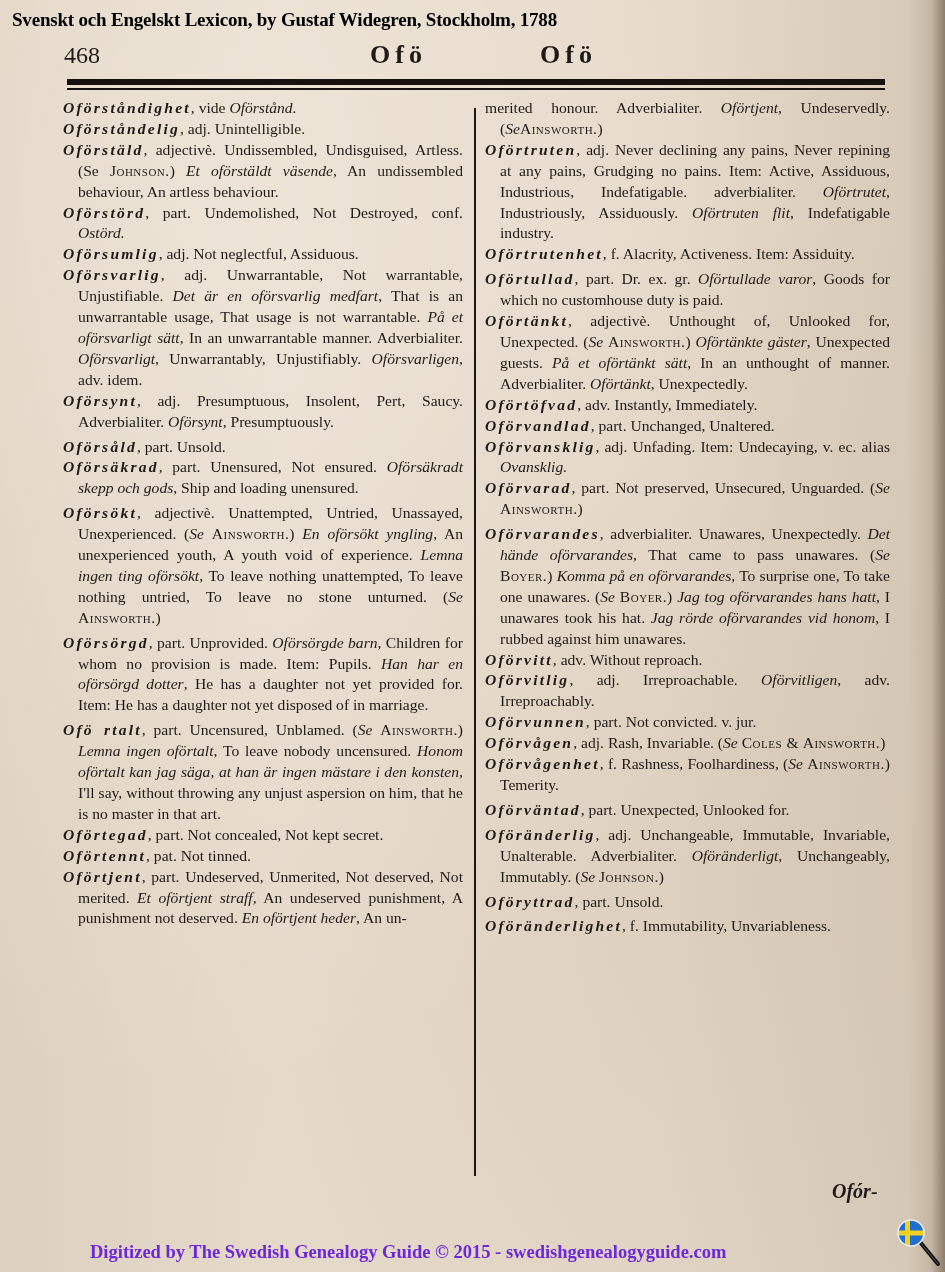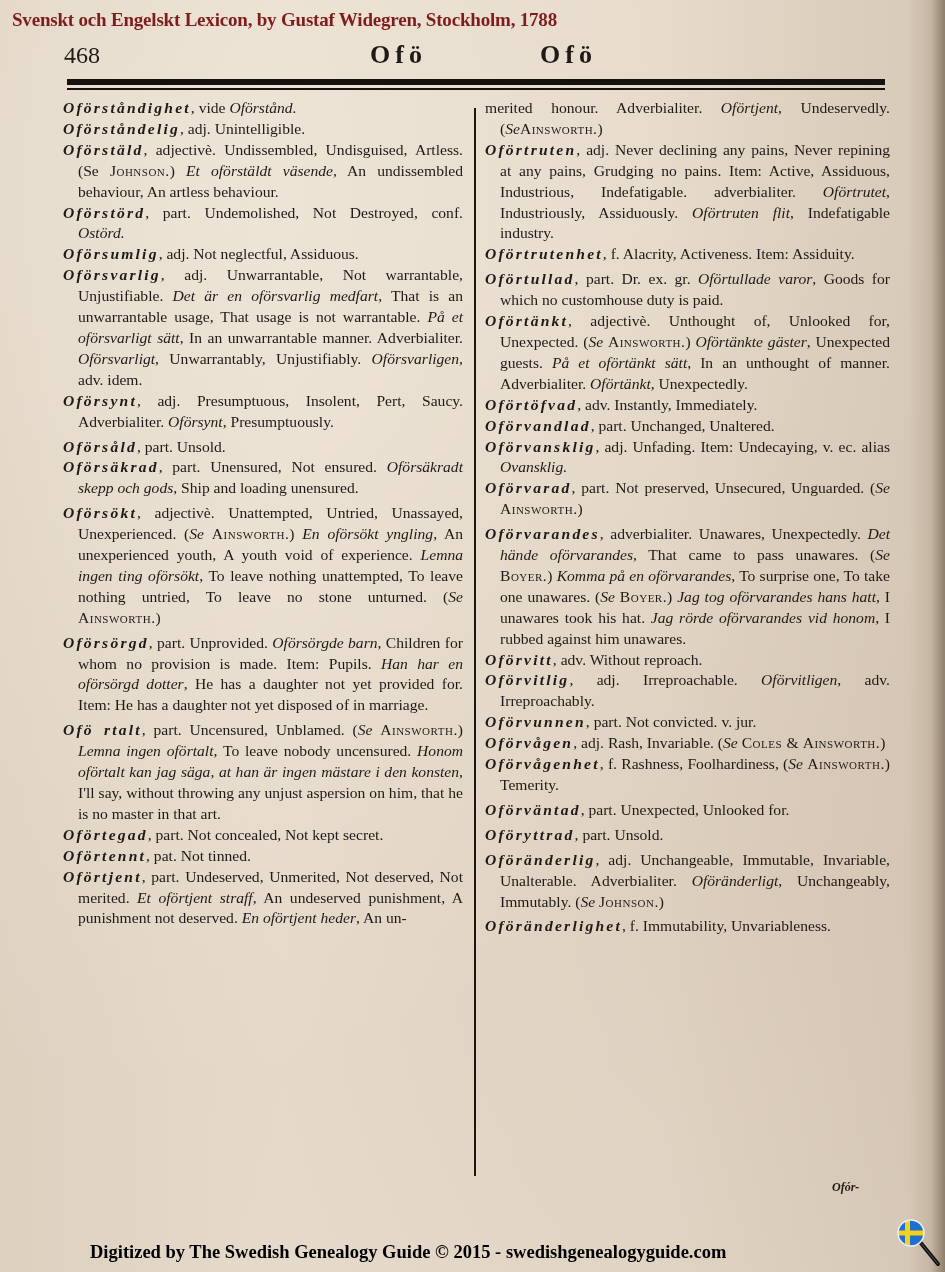--- a/index.html
+++ b/index.html
@@ -32,35 +32,35 @@
   .col-left  { left:63px;  width:400px; }
   .col-right { left:485px; width:405px; }
 
   .entry { margin: 0; padding-left: 15px; text-indent: -15px; }
   .entry.gap { margin-top: 4px; }
   .seg-head { font-style: italic; font-weight: bold; letter-spacing: 2.2px; margin-top: 12px; }
   .seg-italic { font-style: italic; }
   .seg-smallcaps { font-variant: small-caps; letter-spacing: 0.5px; }
   .seg-normal { }
 
-  .catchword { position:absolute; left:832px; top:1180px; font-size:12px; font-style:italic; font-weight:bold; }
+  .catchword { position:absolute; left:832px; top:1180px; font-size:20px; font-style:italic; font-weight:bold; }
 
   .footer {
     position:absolute; left:90px; top:1242px;
     font-family: "Liberation Serif", "DejaVu Serif", serif; font-weight: bold;
     font-size: 18.5px; color: #19a531;
   }
   .search-logo { position:absolute; left:893px; top:1215px; width:48px; height:52px; }
 </style>
 </head>
 <body>
 
 <div class="edge-shadow"></div>
 
-<div class="banner" style="color: #7f1d1d;">Svenskt och Engelskt Lexicon, by Gustaf Widegren, Stockholm, 1788</div>
+<div class="banner" style="color: #000000;">Svenskt och Engelskt Lexicon, by Gustaf Widegren, Stockholm, 1788</div>
 
 <div class="running-head">
   <span class="page-number">468</span>
   <span class="guide-left">Ofö</span>
   <span class="guide-right">Ofö</span>
 </div>
 <div class="rule-thick"></div>
 <div class="rule-thin"></div>
 
 <div class="column col-left">
@@ -91,28 +91,28 @@
     <p class="entry"><span class="seg-head">Oförvandlad</span><span class="seg-normal">, part. Unchanged, Unaltered.</span></p>
     <p class="entry"><span class="seg-head">Oförvansklig</span><span class="seg-normal">, adj. Unfading. Item: Undecaying, v. ec. alias </span><span class="seg-italic">Ovansklig.</span></p>
     <p class="entry"><span class="seg-head">Oförvarad</span><span class="seg-normal">, part. Not preserved, Unsecured, Unguarded. (</span><span class="seg-italic">Se </span><span class="seg-smallcaps">Ainsworth.</span><span class="seg-normal">)</span></p>
     <p class="entry gap"><span class="seg-head">Oförvarandes</span><span class="seg-normal">, adverbialiter. Unawares, Unexpectedly. </span><span class="seg-italic">Det hände oförvarandes</span><span class="seg-normal">, That came to pass unawares. (</span><span class="seg-italic">Se </span><span class="seg-smallcaps">Boyer.</span><span class="seg-normal">) </span><span class="seg-italic">Komma på en oförvarandes</span><span class="seg-normal">, To surprise one, To take one unawares. (</span><span class="seg-italic">Se </span><span class="seg-smallcaps">Boyer.</span><span class="seg-normal">) </span><span class="seg-italic">Jag tog oförvarandes hans hatt</span><span class="seg-normal">, I unawares took his hat. </span><span class="seg-italic">Jag rörde oförvarandes vid honom</span><span class="seg-normal">, I rubbed against him unawares.</span></p>
     <p class="entry"><span class="seg-head">Oförvitt</span><span class="seg-normal">, adv. Without reproach.</span></p>
     <p class="entry"><span class="seg-head">Oförvitlig</span><span class="seg-normal">, adj. Irreproachable. </span><span class="seg-italic">Oförvitligen</span><span class="seg-normal">, adv. Irreproachably.</span></p>
     <p class="entry"><span class="seg-head">Oförvunnen</span><span class="seg-normal">, part. Not convicted. v. jur.</span></p>
     <p class="entry"><span class="seg-head">Oförvågen</span><span class="seg-normal">, adj. Rash, Invariable. (</span><span class="seg-italic">Se </span><span class="seg-smallcaps">Coles &amp; Ainsworth.</span><span class="seg-normal">)</span></p>
     <p class="entry"><span class="seg-head">Oförvågenhet</span><span class="seg-normal">, f. Rashness, Foolhardiness, (</span><span class="seg-italic">Se </span><span class="seg-smallcaps">Ainsworth.</span><span class="seg-normal">) Temerity.</span></p>
     <p class="entry gap"><span class="seg-head">Oförväntad</span><span class="seg-normal">, part. Unexpected, Unlooked for.</span></p>
+    <p class="entry gap"><span class="seg-head">Oföränderlig</span><span class="seg-normal">, adj. Unchangeable, Immutable, Invariable, Unalterable. Adverbialiter. </span><span class="seg-italic">Oföränderligt</span><span class="seg-normal">, Unchangeably, Immutably. (</span><span class="seg-italic">Se </span><span class="seg-smallcaps">Johnson.</span><span class="seg-normal">)</span></p>
     <p class="entry gap"><span class="seg-head">Oföryttrad</span><span class="seg-normal">, part. Unsold.</span></p>
-    <p class="entry gap"><span class="seg-head">Oföränderlig</span><span class="seg-normal">, adj. Unchangeable, Immutable, Invariable, Unalterable. Adverbialiter. </span><span class="seg-italic">Oföränderligt</span><span class="seg-normal">, Unchangeably, Immutably. (</span><span class="seg-italic">Se </span><span class="seg-smallcaps">Johnson.</span><span class="seg-normal">)</span></p>
     <p class="entry gap"><span class="seg-head">Oföränderlighet</span><span class="seg-normal">, f. Immutability, Unvariableness.</span></p>
   </div>
 
 <div class="catchword">Ofór-</div>
 
-<div class="footer" style="color: #000000;">Digitized by The Swedish Genealogy Guide © 2015 - swedishgenealogyguide.com</div>
+<div class="footer" style="color: #6d28d9;">Digitized by The Swedish Genealogy Guide © 2015 - swedishgenealogyguide.com</div>
 
 <svg class="search-logo" viewBox="0 0 48 52">
   <defs>
       <clipPath id="lens">
         <circle cx="18" cy="18" r="13"></circle>
       </clipPath>
     </defs>
   <line x1="27" y1="27" x2="45" y2="49" stroke="#111" stroke-width="4" stroke-linecap="round"></line>
   <line x1="27" y1="27" x2="45" y2="49" stroke="#555" stroke-width="1" stroke-linecap="round"></line>
   <g clip-path="url(#lens)">

